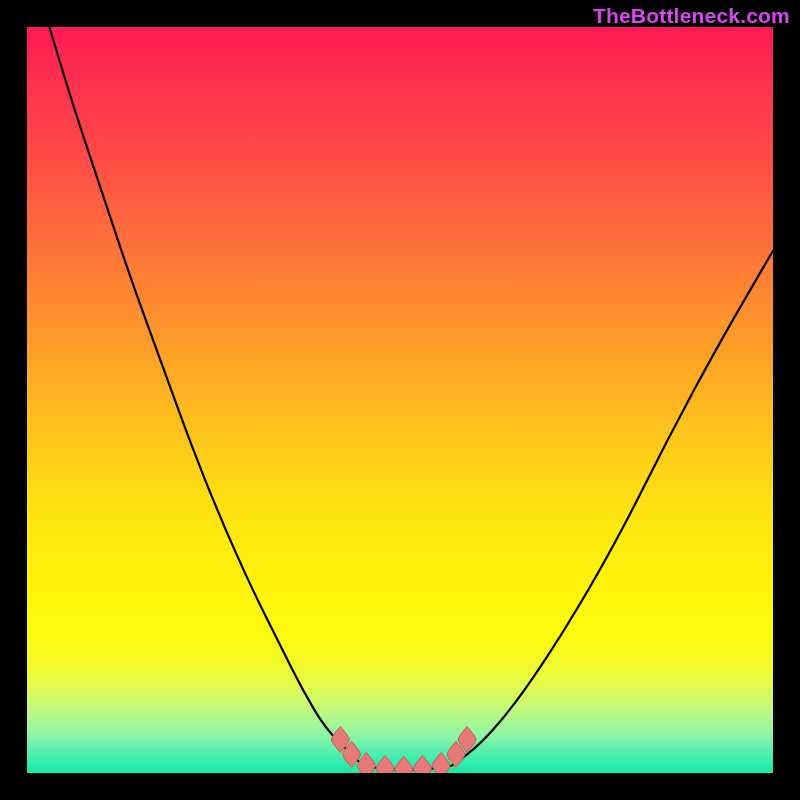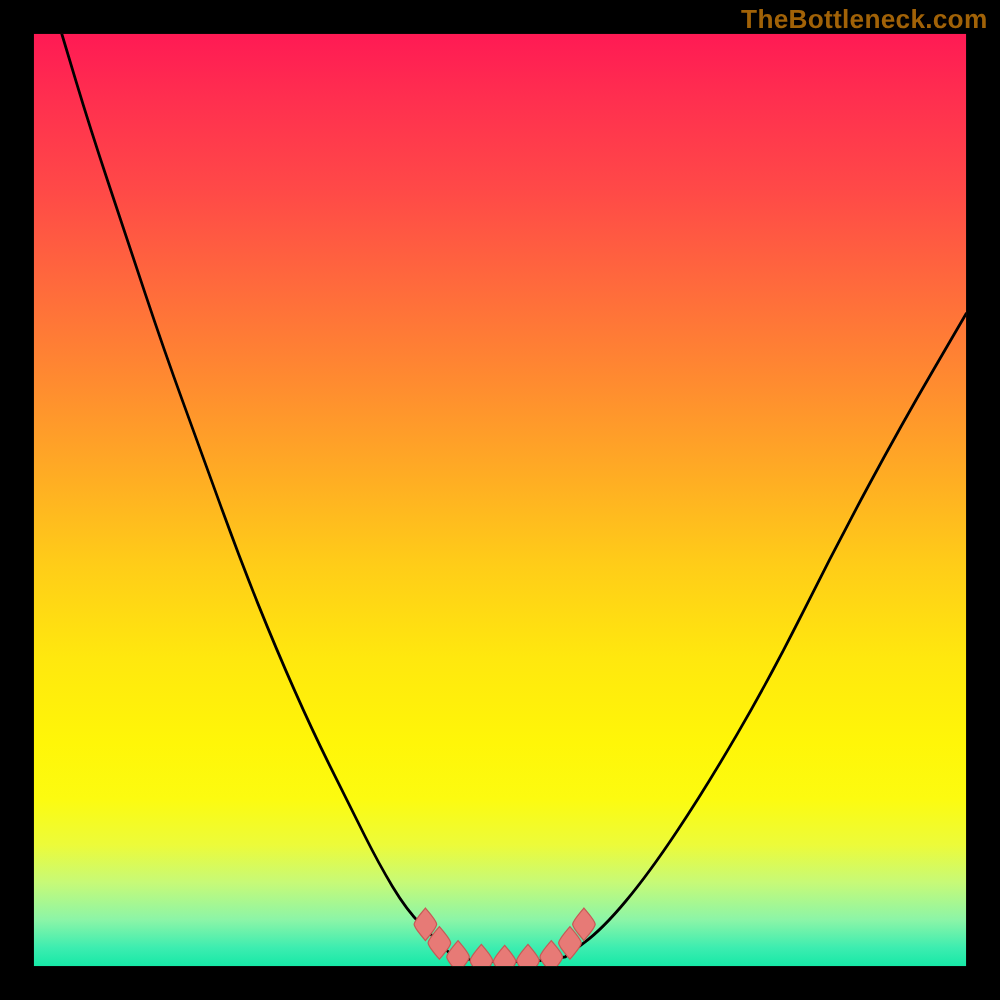--- a/index.html
+++ b/index.html
@@ -47,21 +47,21 @@
     );
   }
   .curve-layer {
     position: absolute;
     inset: 0;
   }
   .watermark {
     position: absolute;
     top: 4px;
     right: 10px;
-    color: #a16207;
+    color: #d946ef;
     font-size: 21px;
     font-weight: 600;
     letter-spacing: 0.2px;
     pointer-events: none;
   }
 </style>
 </head>
 <body>
 
 <div class="frame">

